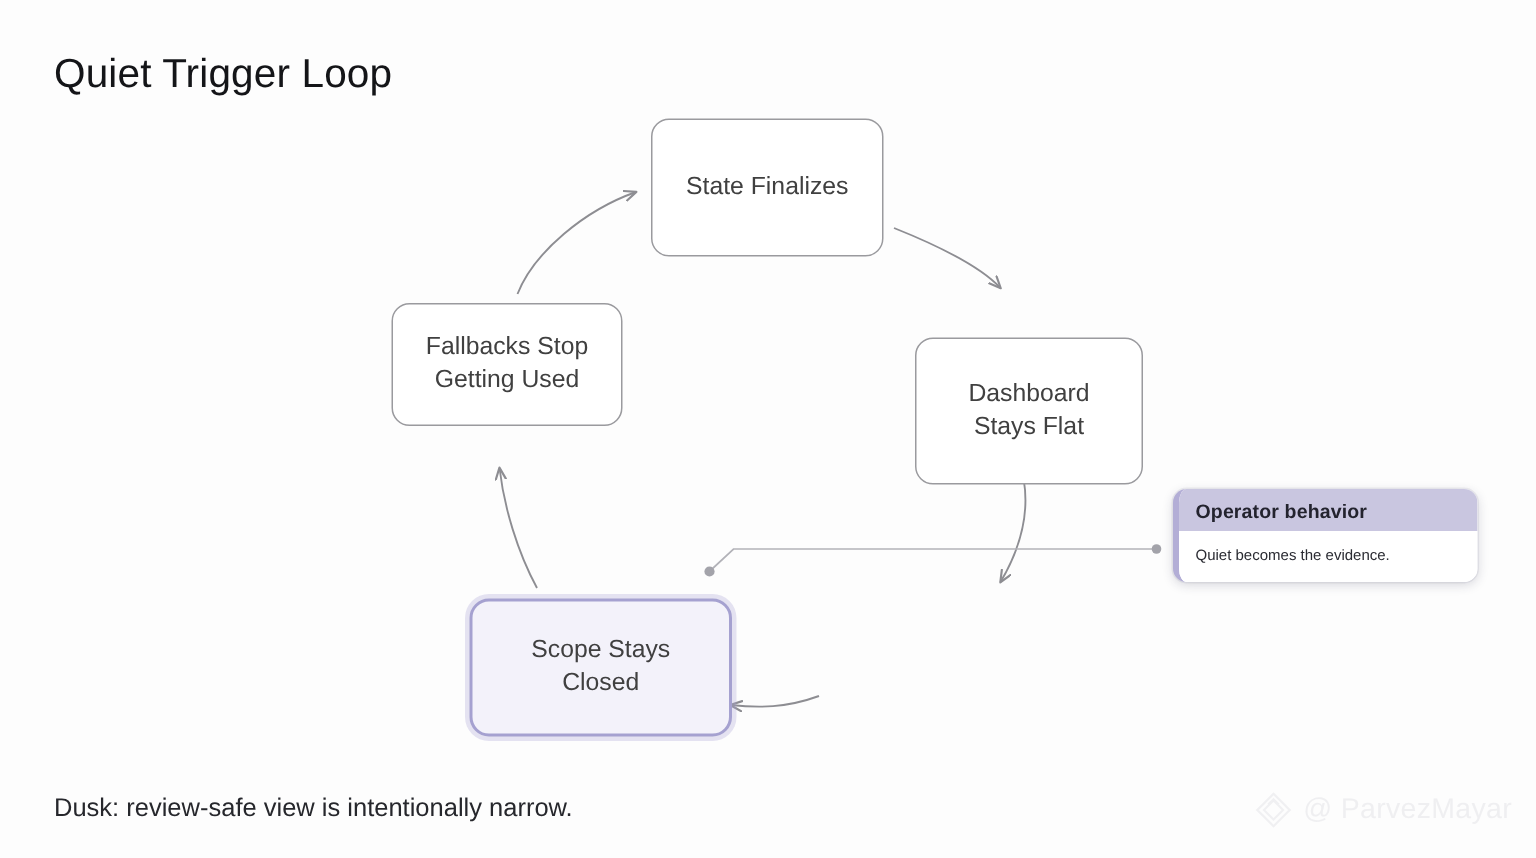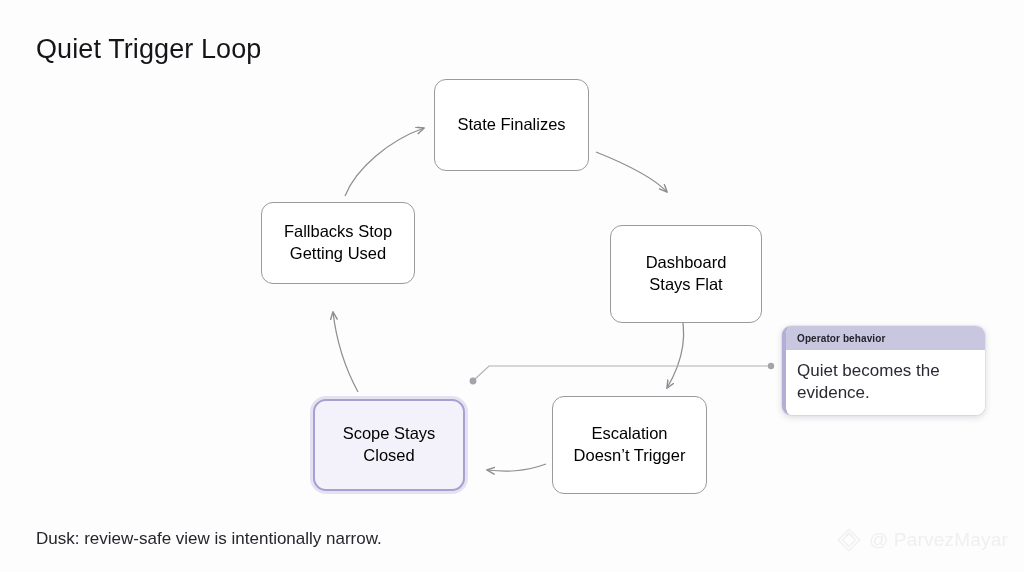--- a/index.html
+++ b/index.html
@@ -47,62 +47,62 @@
     box-sizing: border-box;
     display: flex;
     align-items: center;
     justify-content: center;
     text-align: center;
     background: #ffffff;
     border: 1px solid #9a9a9e;
     border-radius: 12px;
     font-size: 16.5px;
     line-height: 1.33;
-    color: #000000;
+    color: #404040;
     padding: 4px 8px;
     white-space: pre-line;
   }
   .node.highlight {
     background: #f3f2fa;
     border: 2px solid #a5a1d0;
     border-radius: 13px;
     box-shadow: 0 0 0 3px rgba(171,166,214,0.30);
   }
 
   #node-state    { left: 434px; top: 79px;  width: 155px; height: 92px; }
   #node-dash     { left: 610px; top: 202px; width: 152px; height: 98px; margin-top: 23px; }
   #node-escal    { left: 552px; top: 396px; width: 155px; height: 98px; }
-  #node-scope    { left: 313px; top: 399px; width: 152px; height: 92px; }
+  #node-scope    { left: 313px; top: 399px; width: 175px; height: 92px; }
   #node-fallback { left: 261px; top: 202px; width: 154px; height: 82px; }
 
   
   #callout {
     position: absolute;
     left: 782px;
     top: 326px;
     width: 203px;
     box-sizing: border-box;
     border-radius: 9px;
     overflow: hidden;
     background: #ffffff;
     box-shadow: 0 2px 7px rgba(40,38,70,0.18), 0 0 0 1px rgba(60,55,100,0.07);
     border-left: 4px solid #b3aed6;
   }
   #callout-header {
     background: #c9c6e0;
     color: #23232e;
-    font-size: 10px;
+    font-size: 13px;
     font-weight: bold;
     padding: 7px 11px 6px 11px;
     letter-spacing: 0.1px;
   }
   #callout-body {
     background: #ffffff;
     color: #2a2b32;
-    font-size: 17px;
+    font-size: 10px;
     padding: 10px 11px 11px 11px;
     line-height: 1.3;
   }
 
   
   #caption {
     position: absolute;
     left: 36px;
     top: 529px;
     font-size: 17px;
@@ -155,22 +155,20 @@
     <path d="M 474,380 L 489,366 L 770,366" fill="none" stroke="#b2b2b8" stroke-width="1.15"></path>
     <circle cx="473" cy="381" r="3.4" fill="#a3a3aa"></circle>
     <circle cx="771" cy="366" r="3.2" fill="#a3a3aa"></circle>
   </svg>
 
   <div class="node" id="node-state">State Finalizes</div>
 
   <div class="node" id="node-dash">Dashboard
 Stays Flat</div>
 
-  <div class="node" id="node-escal">Escalation
-Doesn’t Trigger</div>
 
   <div class="node highlight" id="node-scope">Scope Stays
 Closed</div>
 
   <div class="node" id="node-fallback">Fallbacks Stop
 Getting Used</div>
 
   <div id="callout">
     <div id="callout-header">Operator behavior</div>
     <div id="callout-body">Quiet becomes the evidence.</div>

